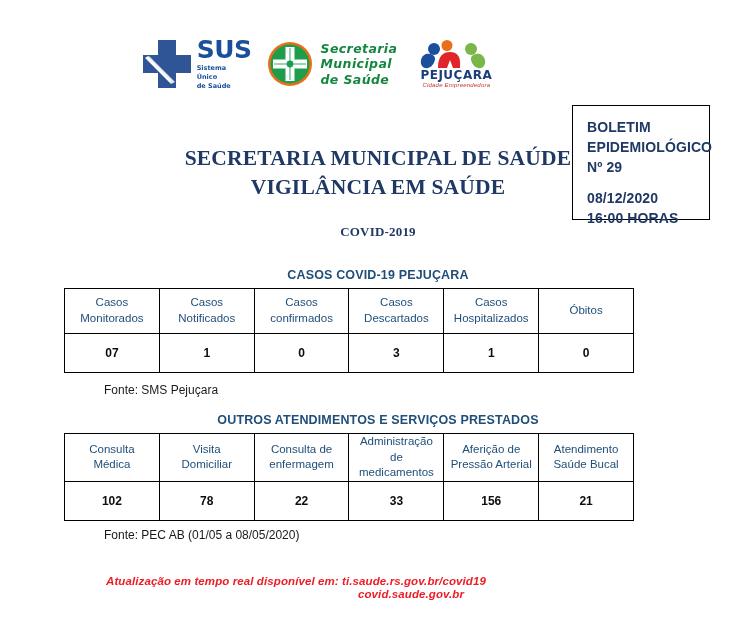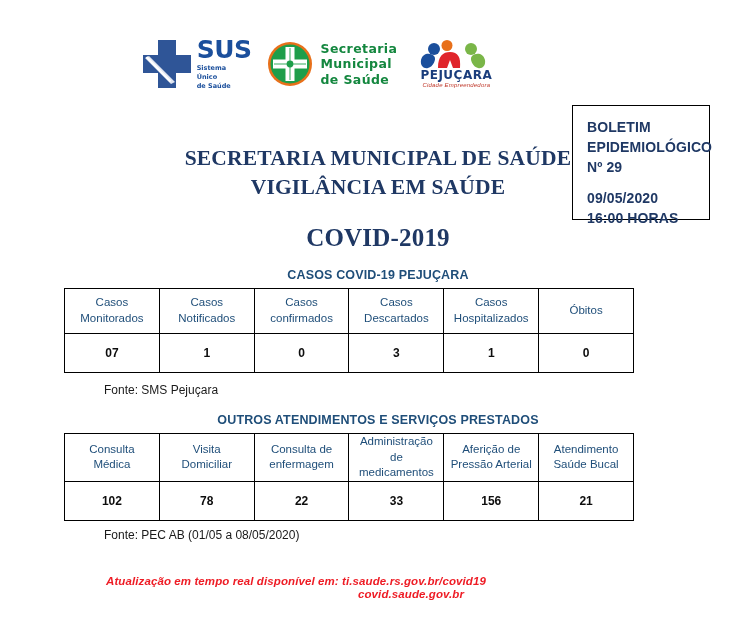--- a/index.html
+++ b/index.html
@@ -44,21 +44,21 @@
   .sus-sub {
     font-size: 6.5px;
     font-weight: bold;
     color: #1b4f9c;
     line-height: 1.35;
     margin-top: 2px;
     font-family: "DejaVu Sans", sans-serif;
   }
 
   
-  .sec-logo { display: flex; align-items: center; gap: 7px; margin-left: 16px; }
+  .sec-logo { display: flex; align-items: center; gap: 7px; margin-left: 16px; font-style: italic; }
   .sec-badge { width: 46px; height: 46px; }
   .sec-words {
     display: flex;
     flex-direction: column;
     font-size: 12.5px;
     font-weight: bold;
     color: #14873f;
     line-height: 1.22;
     letter-spacing: 0.4px;
     font-family: "DejaVu Sans", sans-serif;
@@ -121,21 +121,21 @@
   .title-main {
     font-family: "Liberation Serif", serif;
     font-size: 21.5px;
     font-weight: bold;
     color: #1f3864;
     line-height: 1.33;
     letter-spacing: 0.2px;
   }
   .title-covid {
     font-family: "Liberation Serif", serif;
-    font-size: 25px;
+    font-size: 13px;
     font-weight: bold;
     color: #1f3864;
     margin-top: 23px;
     letter-spacing: 0.2px;
   }
 
   
   .section-heading {
     position: absolute;
     width: 756px;
@@ -253,21 +253,21 @@
     <div class="pej-tag">Cidade Empreendedora</div>
   </div>
 
 </div>
 
 <div class="bulletin-box">
   <div class="bulletin-line">BOLETIM</div>
   <div class="bulletin-line">EPIDEMIOLÓGICO</div>
   <div class="bulletin-line">Nº 29</div>
   <div class="bulletin-gap"></div>
-  <div class="bulletin-line">09/05/2020</div>
+  <div class="bulletin-line">08/12/2020</div>
   <div class="bulletin-line">16:00 HORAS</div>
 </div>
 
 <div class="title-block">
   <div class="title-main">SECRETARIA MUNICIPAL DE SAÚDE</div>
   <div class="title-main">VIGILÂNCIA EM SAÚDE</div>
   <div class="title-covid">COVID-2019</div>
 </div>
 
 <div class="section-heading" id="heading-casos">CASOS COVID-19 PEJUÇARA</div>

